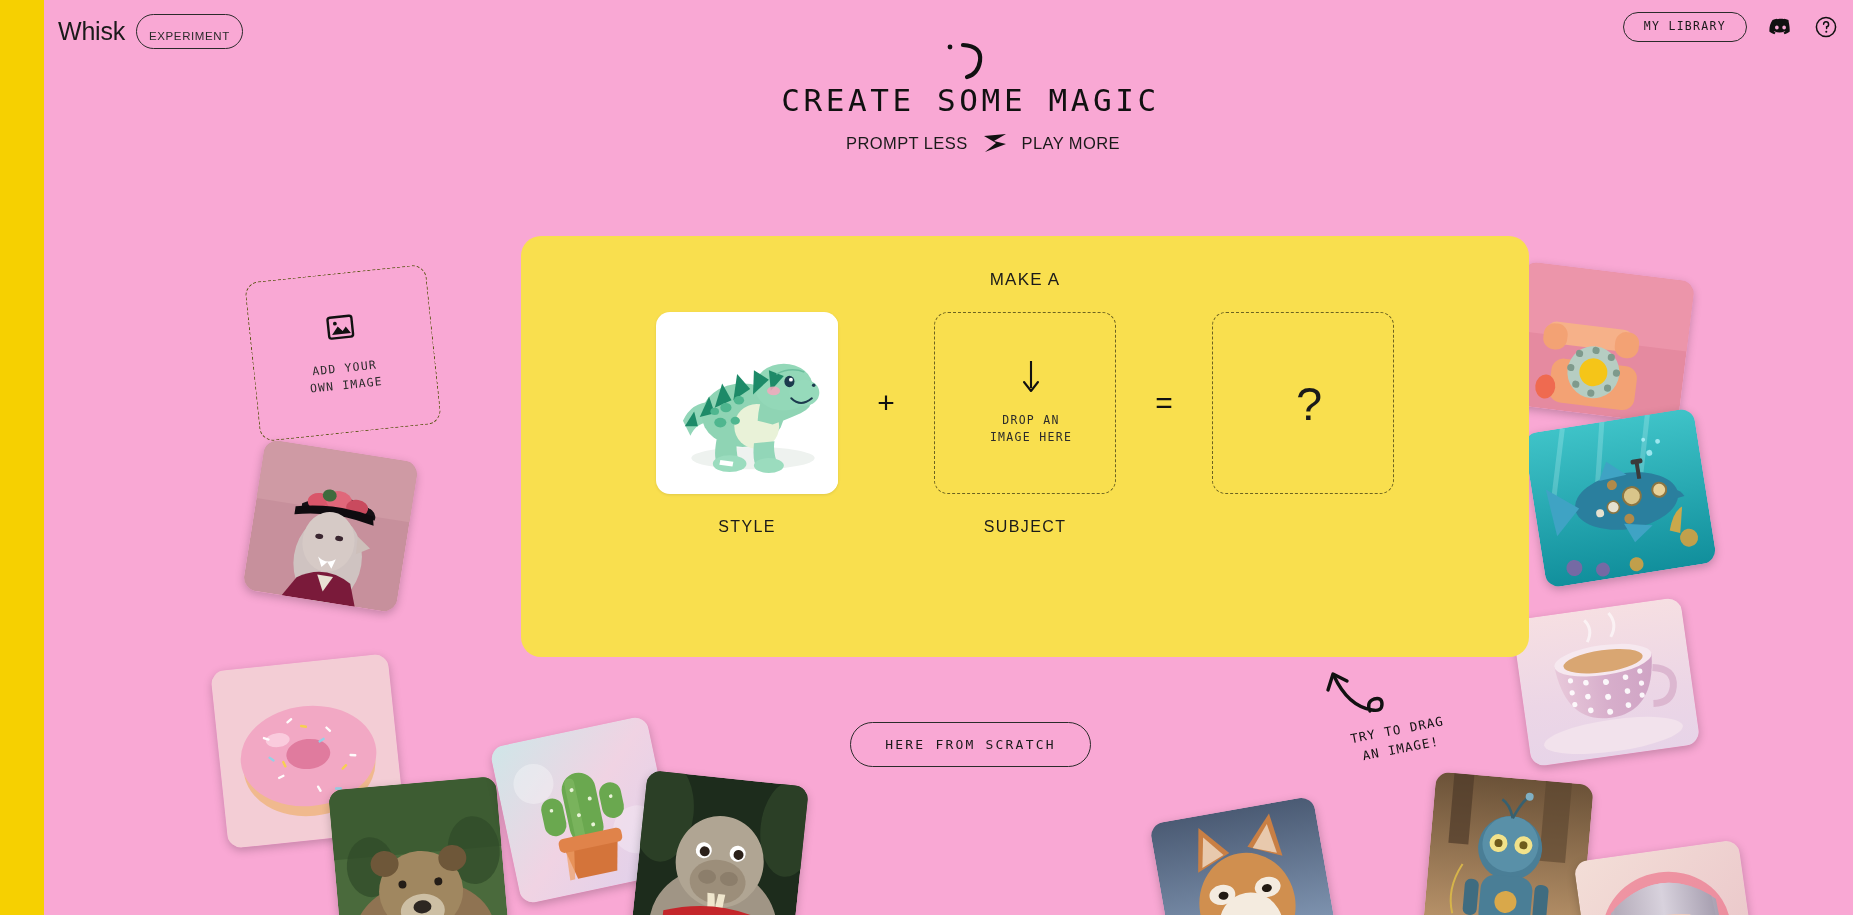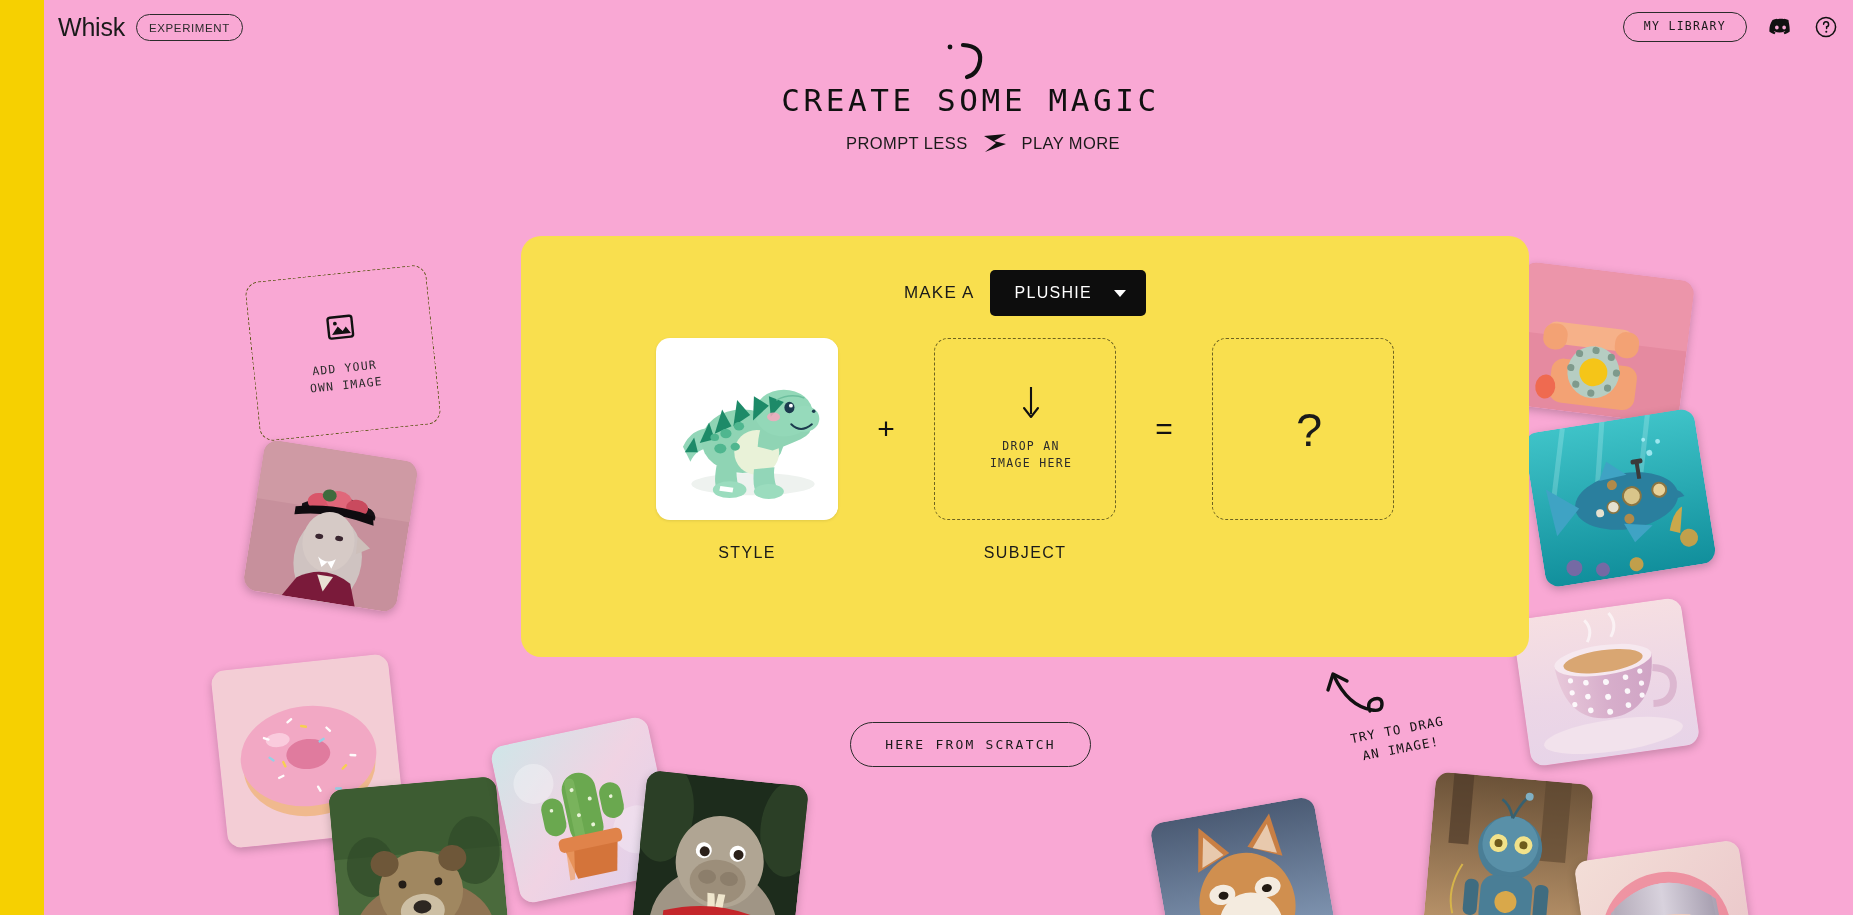--- a/index.html
+++ b/index.html
@@ -36,21 +36,21 @@
   .brand-name {
     font-size: 25px;
     font-weight: 400;
     color: #1a1a1a;
     letter-spacing: -0.2px;
     line-height: 1;
   }
   .experiment-chip {
     border: 1.3px solid #2b2b2b;
     border-radius: 999px;
-    padding: 8px 12px 5px;
+    padding: 16px 12px 5px;
     font-size: 11.5px;
     letter-spacing: 0.6px;
     color: #2b2b2b;
     line-height: 1;
   }
   .header-right {
     position: absolute;
     right: 16px; top: 12px;
     display: flex;
     align-items: center;
@@ -648,24 +648,20 @@
     <div class="add-own-text">
       <div>ADD YOUR</div>
       <div>OWN IMAGE</div>
     </div>
   </div>
 
   <div class="card">
 
     <div class="make-row">
       <span class="make-label">MAKE A</span>
-      <button class="plushie-select">
-        <span>PLUSHIE</span>
-        <span class="caret"></span>
-      </button>
     </div>
 
     <div class="slots">
 
       <div class="slot">
         <div class="slot-box filled">
           <svg viewBox="0 0 182 182" width="182" height="182">
             <rect width="182" height="182" fill="#ffffff"></rect>
             <ellipse cx="91" cy="150" rx="66" ry="12" fill="#eef2ef"></ellipse>
 

